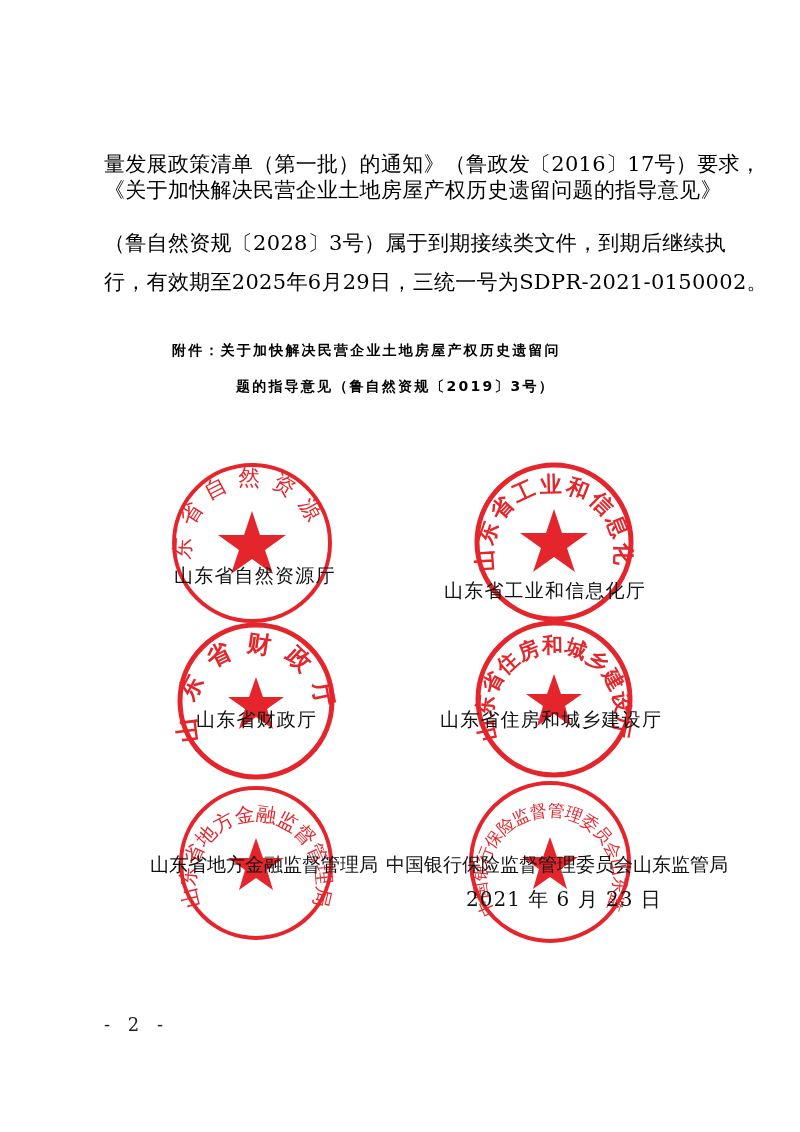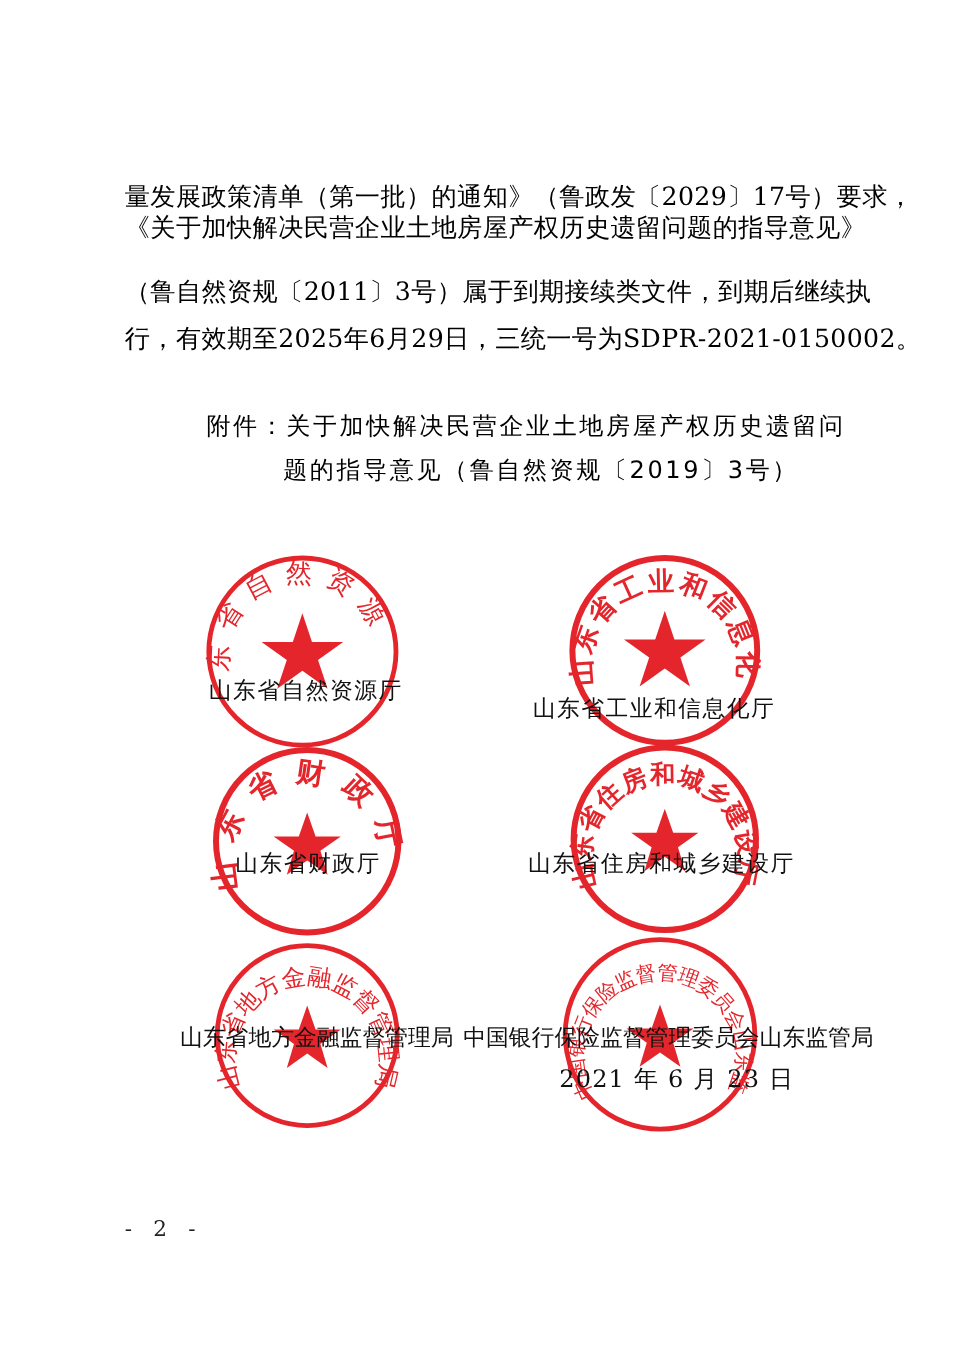--- a/index.html
+++ b/index.html
@@ -1,33 +1,33 @@
 <!DOCTYPE html>
 <html><head>
   <meta charset="utf-8">
   <style>
     html, body { margin: 0; padding: 0; background: #ffffff; }
     body { width: 800px; height: 1132px; position: relative; overflow: hidden;
            font-family: "DejaVu Serif", "Liberation Serif", serif; color: #000; }
     .line { position: absolute; font-size: 21px; white-space: nowrap; letter-spacing: 0.3px; }
-    .attach { position: absolute; font-size: 20px; white-space: nowrap; letter-spacing: 2.2px;
-              font-family: "DejaVu Sans", "Liberation Sans", sans-serif; font-weight: 400; }
+    .attach { position: absolute; font-size: 14px; white-space: nowrap; letter-spacing: 2.2px;
+              font-family: "DejaVu Sans", "Liberation Sans", sans-serif; font-weight: 700; }
     .stamp { position: absolute; }
     .stamp svg { display: block; overflow: visible; }
     .org { position: absolute; font-size: 19px; white-space: nowrap; letter-spacing: 1.2px;
            font-family: "DejaVu Sans", "Liberation Sans", sans-serif; color: #111; }
     .date { position: absolute; font-size: 20px; white-space: nowrap; letter-spacing: 1px; color: #111; }
     .pagenum { position: absolute; font-size: 18px; color: #222; letter-spacing: 6px; }
   </style>
 </head>
 <body>
 
-<div class="line" style="left:104px; top:150px;">量发展政策清单（第一批）的通知》（鲁政发〔2029〕17号）要求，</div>
+<div class="line" style="left:104px; top:150px;">量发展政策清单（第一批）的通知》（鲁政发〔2016〕17号）要求，</div>
 <div class="line" style="left:104px; top:176px;text-align:center;">《关于加快解决民营企业土地房屋产权历史遗留问题的指导意见》</div>
-<div class="line" style="left:104px; top:229px;">（鲁自然资规〔2011〕3号）属于到期接续类文件，到期后继续执</div>
+<div class="line" style="left:104px; top:229px;">（鲁自然资规〔2028〕3号）属于到期接续类文件，到期后继续执</div>
 <div class="line" style="left:104px; top:268px;">行，有效期至2025年6月29日，三统一号为SDPR-2021-0150002。</div>
 
 <div class="attach" style="left:172px; top:342px;">附件：关于加快解决民营企业土地房屋产权历史遗留问</div>
 <div class="attach" style="left:236px; top:378px;">题的指导意见（鲁自然资规〔2019〕3号）</div>
 
 <div class="stamp" style="left:170px; top:461px;">
   <svg width="164" height="164" viewBox="0 0 164 164">
     <circle cx="82" cy="82" r="78" fill="none" stroke="#e4262c" stroke-width="4"></circle>
     <polygon points="82,50 90,74 116,74 95,89 103,113 82,98 61,113 69,89 48,74 74,74" fill="#e4262c"></polygon>
     <path id="arc1" d="M 24,108 A 62,62 0 1,1 140,108" fill="none"></path>

